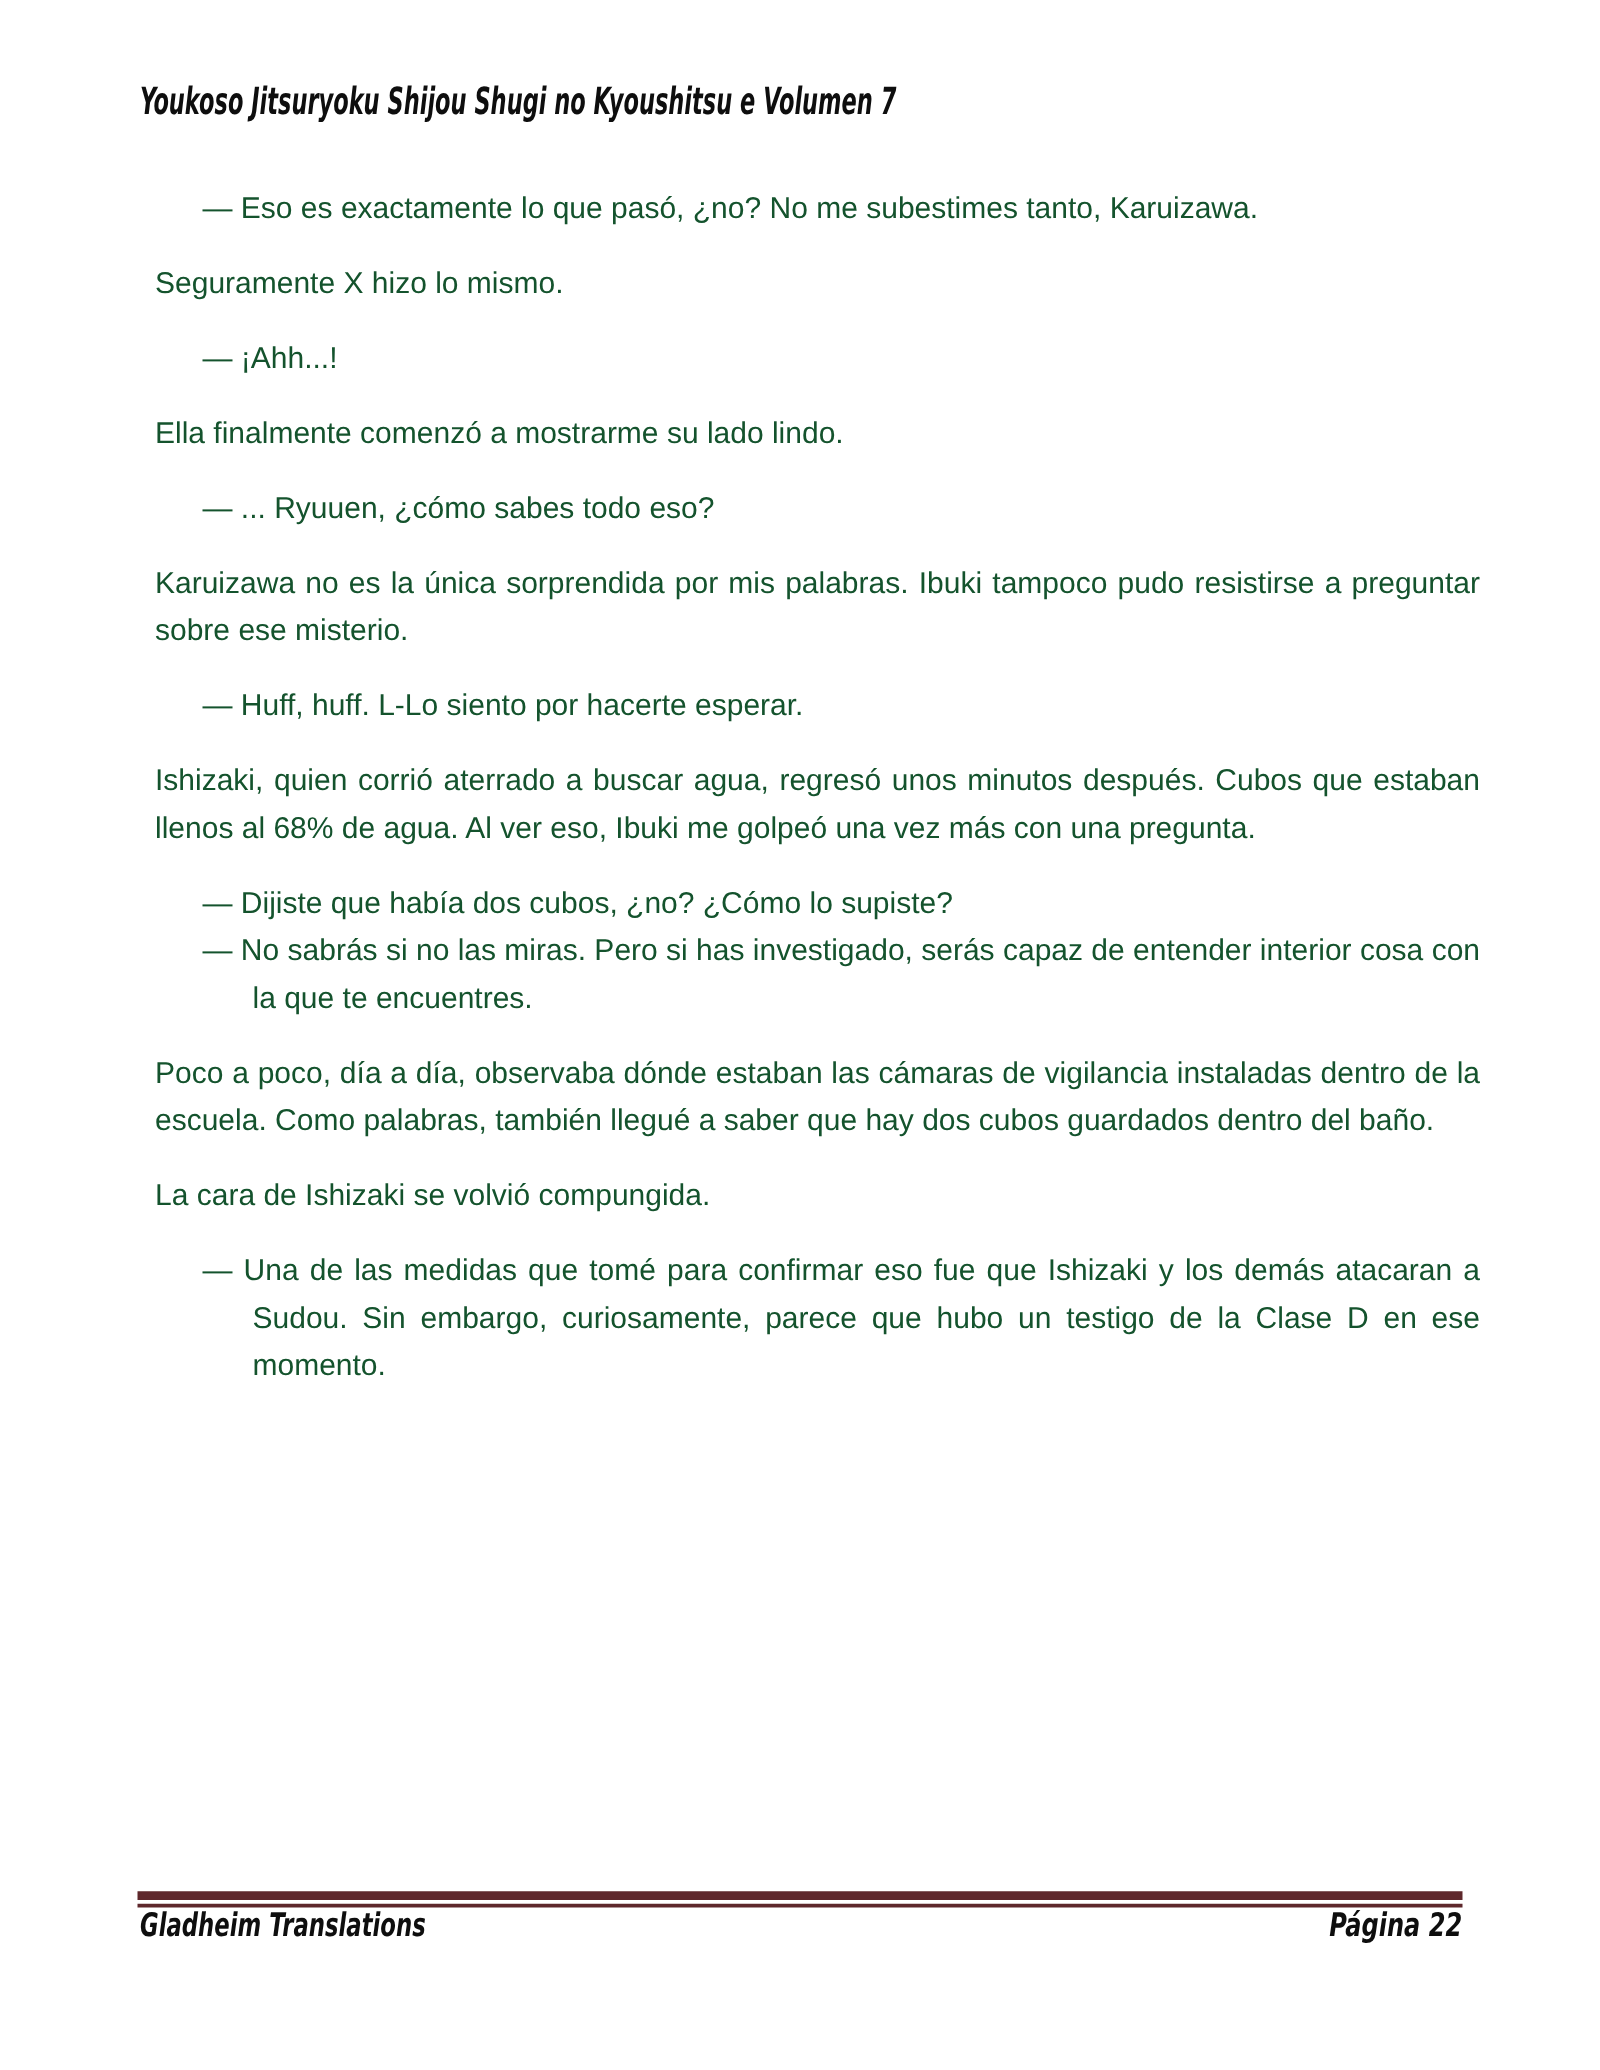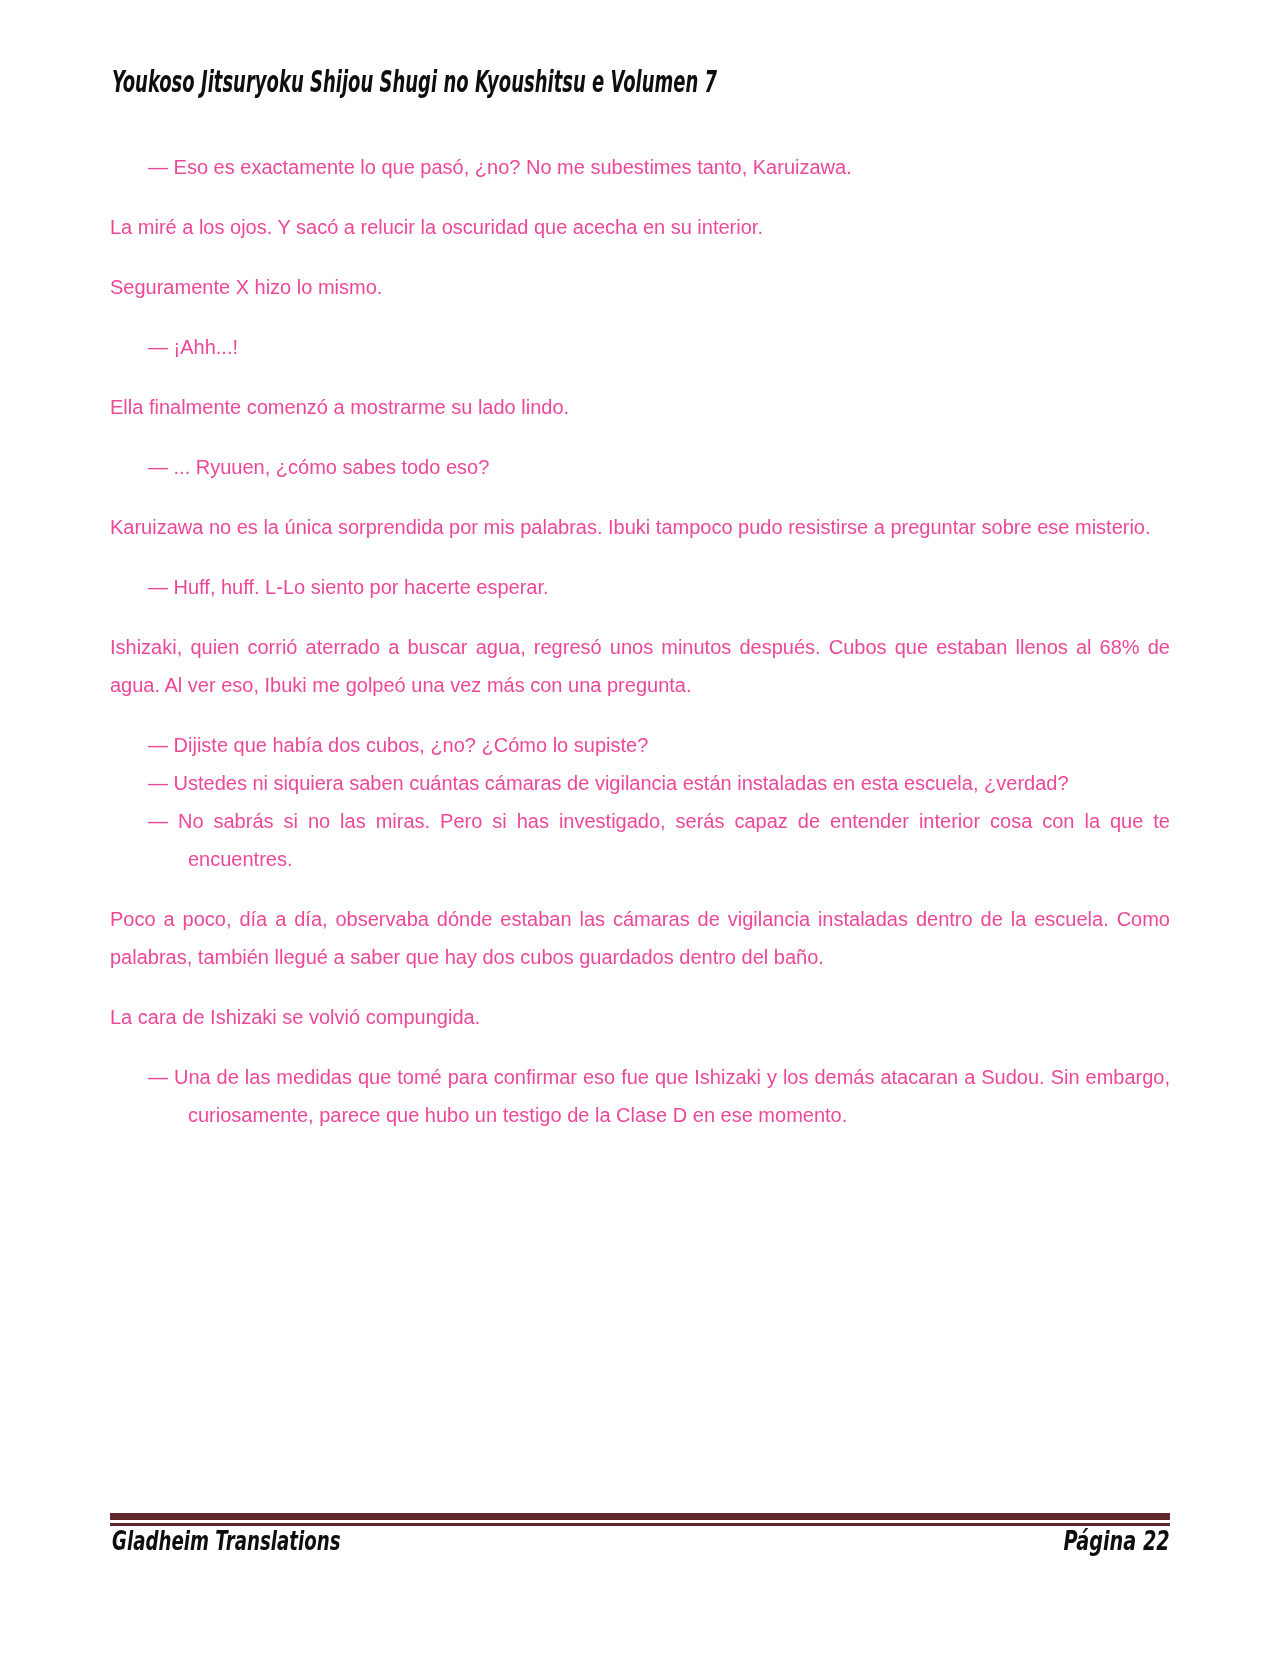--- a/index.html
+++ b/index.html
@@ -16,24 +16,24 @@
     font-family:"DejaVu Sans", sans-serif;
     font-weight:bold; font-style:italic;
     font-size:30px; line-height:32px;
     color:#0e0e0e;
     white-space:nowrap;
     transform:scaleX(0.60);
     transform-origin:left top;
   }
   .body-text {
     position:absolute;
-    left:110px; top:148px;
+    left:124px; top:148px;
     width:1060px;
-    font-size:20px; line-height:38px;
-    color:#ec4899;
+    font-size:24px; line-height:38px;
+    color:#14532d;
   }
   .para {
     margin:0 0 22px 0;
     text-align:justify;
   }
   .para.dialogue {
     padding-left:78px;
     text-indent:-40px;
   }
   .para.dialogue + .para.dialogue { margin-top:-22px; }
@@ -70,30 +70,28 @@
 </style>
 </head>
 <body>
 
 <div class="page" style="background: rgb(255, 255, 255);">
 
   <div class="doc-title">Youkoso Jitsuryoku Shijou Shugi no Kyoushitsu e Volumen 7</div>
 
   <div class="body-text">
       <div class="para dialogue">— Eso es exactamente lo que pasó, ¿no? No me subestimes tanto, Karuizawa.</div>
-      <div class="para narration">La miré a los ojos. Y sacó a relucir la oscuridad que acecha en su interior.</div>
       <div class="para narration">Seguramente X hizo lo mismo.</div>
       <div class="para dialogue">— ¡Ahh...!</div>
       <div class="para narration">Ella finalmente comenzó a mostrarme su lado lindo.</div>
       <div class="para dialogue">— ... Ryuuen, ¿cómo sabes todo eso?</div>
       <div class="para narration">Karuizawa no es la única sorprendida por mis palabras. Ibuki tampoco pudo resistirse a preguntar sobre ese misterio.</div>
       <div class="para dialogue">— Huff, huff. L-Lo siento por hacerte esperar.</div>
       <div class="para narration">Ishizaki, quien corrió aterrado a buscar agua, regresó unos minutos después. Cubos que estaban llenos al 68% de agua. Al ver eso, Ibuki me golpeó una vez más con una pregunta.</div>
       <div class="para dialogue">— Dijiste que había dos cubos, ¿no? ¿Cómo lo supiste?</div>
-      <div class="para dialogue">— Ustedes ni siquiera saben cuántas cámaras de vigilancia están instaladas en esta escuela, ¿verdad?</div>
       <div class="para dialogue">— No sabrás si no las miras. Pero si has investigado, serás capaz de entender interior cosa con la que te encuentres.</div>
       <div class="para narration">Poco a poco, día a día, observaba dónde estaban las cámaras de vigilancia instaladas dentro de la escuela. Como palabras, también llegué a saber que hay dos cubos guardados dentro del baño.</div>
       <div class="para narration">La cara de Ishizaki se volvió compungida.</div>
       <div class="para dialogue">— Una de las medidas que tomé para confirmar eso fue que Ishizaki y los demás atacaran a Sudou. Sin embargo, curiosamente, parece que hubo un testigo de la Clase D en ese momento.</div>
     </div>
 
   <div class="footer-rule">
     <div class="rule-thick accent-bg" style="background: rgb(94, 40, 44);"></div>
     <div class="rule-gap"></div>
     <div class="rule-thin accent-bg" style="background: rgb(94, 40, 44);"></div>

